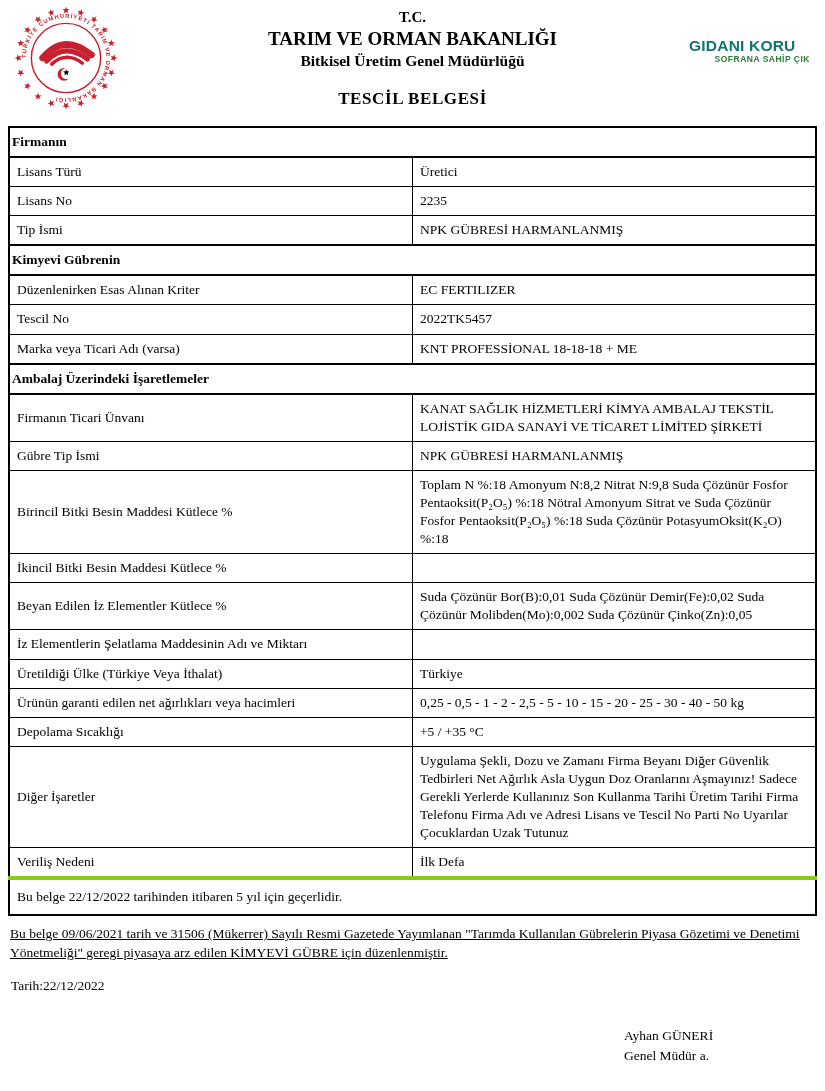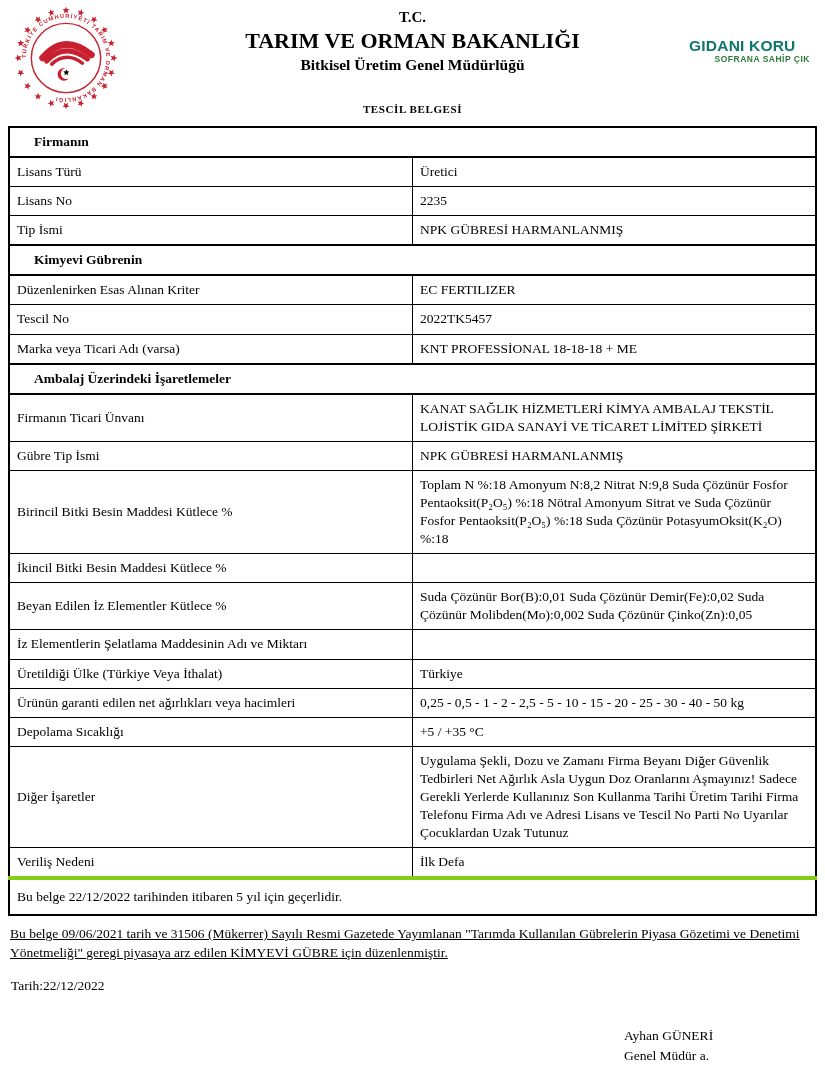--- a/index.html
+++ b/index.html
@@ -13,23 +13,23 @@
     position: relative;
     overflow: hidden;
   }
   .page { position: relative; width: 825px; height: 1091px; }
 
   
   .header { position: relative; height: 126px; }
   .emblem { position: absolute; left: 13px; top: 5px; width: 106px; height: 106px; }
   .head-center { text-align: center; padding-top: 8px; font-weight: bold; }
   .tc-line { font-size: 15px; line-height: 1.25; }
-  .ministry-line { font-size: 22px; line-height: 1.3; }
+  .ministry-line { font-size: 19px; line-height: 1.3; }
   .dept-line { font-size: 15.5px; line-height: 1.3; }
-  .doc-title { font-size: 11px; margin-top: 28px; letter-spacing: 0.6px; }
+  .doc-title { font-size: 17px; margin-top: 17px; letter-spacing: 0.6px; }
 
   .campaign {
     position: absolute; right: 15px; top: 37px;
     text-align: center; line-height: 1.1;
     font-family: "Liberation Sans", sans-serif;
   }
   .campaign-main { font-size: 15.5px; font-weight: 800; color: #0f766e; letter-spacing: 0.2px; }
   .campaign-sub { font-size: 8.5px; font-weight: 700; color: #2e7a3c; letter-spacing: 0.5px; margin-top: 1px; margin-left: 40px; }
 
   
@@ -46,21 +46,21 @@
     font-size: 13.5px;
     line-height: 1.34;
     vertical-align: middle;
     overflow-wrap: break-word;
   }
   .label-cell { width: 281px; }
   .section-header {
     font-weight: bold;
     border-top: 2px solid #000 !important;
     border-bottom: 2px solid #000 !important;
-    padding: 5px 24px !important;
+    padding: 5px 2px !important;
   }
   .row-pad { padding-top: 5px !important; padding-bottom: 5px !important; }
   .full-row td { border-top: 4px solid #84cc16; padding: 8px 7px; }
 
   
   .reg-note { margin: 9px 12px 0 10px; font-size: 13.5px; line-height: 1.4; text-decoration: underline; }
   .date-line { text-align: left; margin: 15px 12px 0 11px; font-size: 13.5px; }
   .signature { margin-top: 32px; margin-left: 624px; font-size: 13.5px; line-height: 1.5; }
 </style>
 </head>

